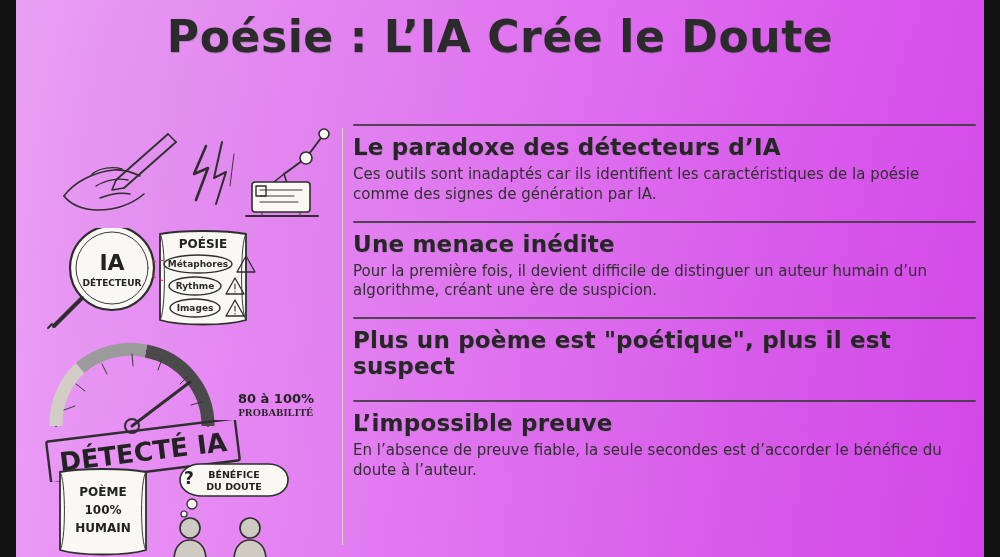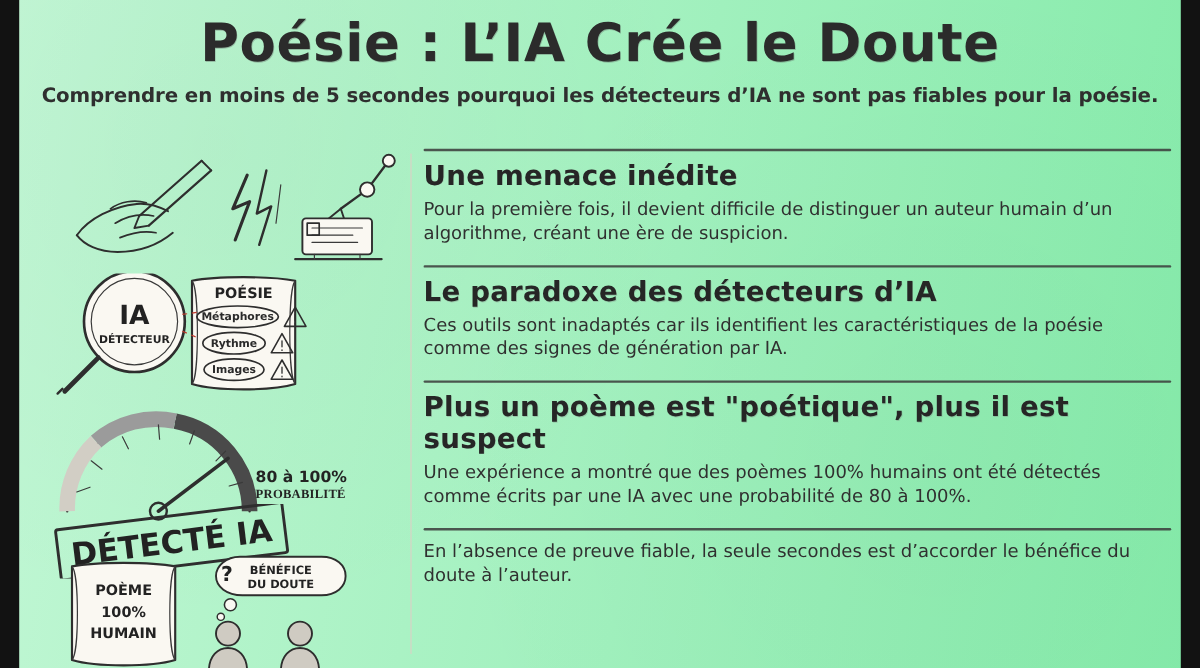--- a/index.html
+++ b/index.html
@@ -7,21 +7,21 @@
     padding: 0;
     background: #1a1a1a;
   }
   body {
     font-family: "DejaVu Sans", sans-serif;
   }
   #page {
     position: relative;
     width: 1000px;
     height: 557px;
-    background: #86efac;
+    background: #d946ef;
     overflow: hidden;
   }
   
   #paper-texture {
     position: absolute;
     inset: 0;
     background:
       radial-gradient(circle at 18% 22%, rgba(0,0,0,0.022) 0%, rgba(0,0,0,0) 45%),
       radial-gradient(circle at 78% 70%, rgba(0,0,0,0.02) 0%, rgba(0,0,0,0) 50%),
       linear-gradient(100deg, rgba(255,255,255,0.5) 0%, rgba(0,0,0,0.02) 100%);
@@ -126,45 +126,45 @@
     font-size: 9px;
     font-weight: bold;
     fill: #2a2a2a;
   }
 
   .txt-bold { font-weight: bold; fill: #222; }
 
   
   #proba-badge {
     position: absolute;
-    left: 197px;
+    left: 212px;
     top: 268px;
     width: 96px;
     font-size: 13px;
     font-weight: bold;
     color: #232323;
     line-height: 1.15;
+    text-align: center;
   }
   #proba-badge .small {
     font-size: 10.5px;
     letter-spacing: 0.2px;
     font-family: Liberation Serif, serif;
   }
 </style>
 </head>
 <body>
 
 <div id="page">
   <div id="paper-texture"></div>
   <div class="edge left"></div>
   <div class="edge right"></div>
 
   <div id="header">
     <div id="title">Poésie : L’IA Crée le Doute</div>
-    <div id="subtitle">Comprendre en moins de 5 secondes pourquoi les détecteurs d’IA ne sont pas fiables pour la poésie.</div>
   </div>
 
   <div id="body-area">
 
     <div id="illustrations">
 
       <div class="illus" style="left:40px; top:0px;">
         <svg width="280" height="100" viewBox="0 0 280 100">
 
           <path class="ink" stroke-width="1.6" d="M8,72 C18,58 38,48 58,46 C68,45 76,48 84,52"></path>
@@ -285,36 +285,36 @@
         </svg>
       </div>
     </div>
 
     <div id="divider"></div>
 
     <div id="sections">
 
       <div class="section">
         <div class="sec-rule"></div>
+        <div class="sec-head">Le paradoxe des détecteurs d’IA</div>
+        <div class="sec-body">Ces outils sont inadaptés car ils identifient les caractéristiques de la poésie comme des signes de génération par IA.</div>
+      </div>
+
+      <div class="section">
+        <div class="sec-rule"></div>
         <div class="sec-head">Une menace inédite</div>
         <div class="sec-body">Pour la première fois, il devient difficile de distinguer un auteur humain d’un algorithme, créant une ère de suspicion.</div>
-      </div>
-
-      <div class="section">
-        <div class="sec-rule"></div>
-        <div class="sec-head">Le paradoxe des détecteurs d’IA</div>
-        <div class="sec-body">Ces outils sont inadaptés car ils identifient les caractéristiques de la poésie comme des signes de génération par IA.</div>
       </div>
 
       <div class="section">
         <div class="sec-rule"></div>
         <div class="sec-head">Plus un poème est "poétique", plus il est suspect</div>
-        <div class="sec-body">Une expérience a montré que des poèmes 100% humains ont été détectés comme écrits par une IA avec une probabilité de 80 à 100%.</div>
       </div>
 
       <div class="section">
         <div class="sec-rule"></div>
+        <div class="sec-head">L’impossible preuve</div>
         <div class="sec-body">En l’absence de preuve fiable, la seule secondes est d’accorder le bénéfice du doute à l’auteur.</div>
       </div>
 
     </div>
   </div>
 </div>
 
 </body></html>

